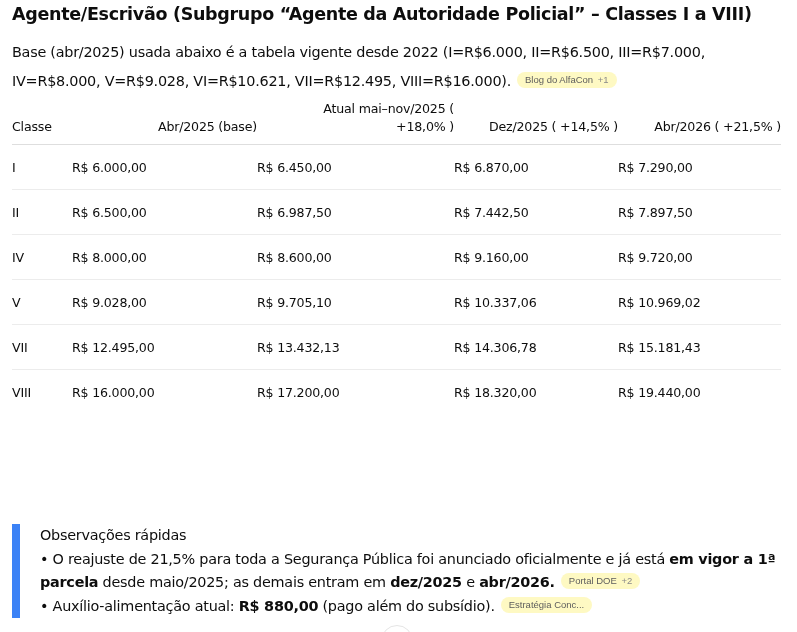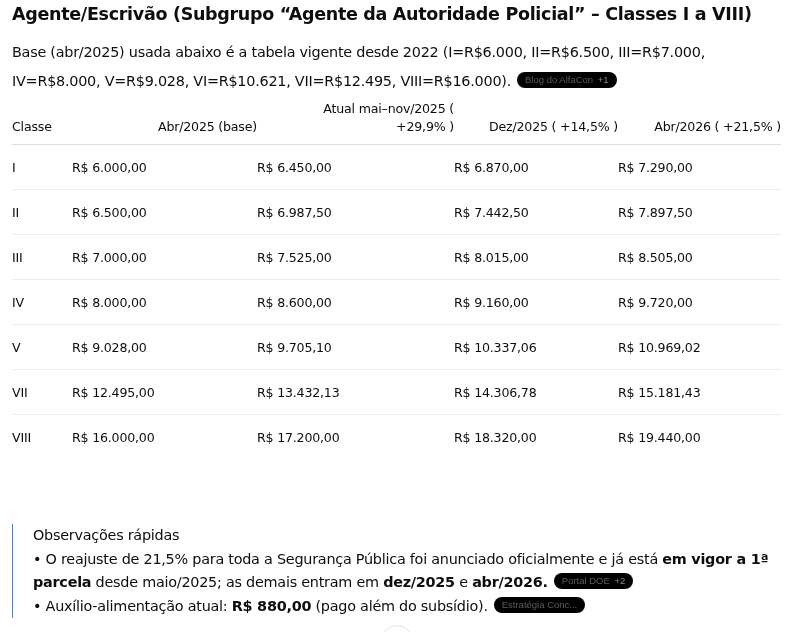--- a/index.html
+++ b/index.html
@@ -14,21 +14,21 @@
     position: absolute; left: 12px; top: 4px;
     font-size: 17.5px; font-weight: bold; letter-spacing: -0.3px;
     white-space: nowrap;
   }
   .intro {
     position: absolute; left: 12px; top: 38px; width: 785px;
     font-size: 14.4px; line-height: 29px; letter-spacing: -0.25px;
   }
   .chip {
     display: inline-block; vertical-align: middle;
-    background: #000000; color: #5d5d5d;
+    background: #fef9c3; color: #5d5d5d;
     font-family: "Liberation Sans", sans-serif;
     font-size: 9.5px; line-height: 16px; height: 16px;
     padding: 0 8px; border-radius: 8px; margin-left: 6px;
     position: relative; top: -2px; letter-spacing: 0;
     cursor: pointer;
   }
   .chip .more { color: #8a8a8a; margin-left: 2px; }
 
   table.salaries {
     position: absolute; left: 12px; top: 100px; width: 769px;
@@ -47,21 +47,21 @@
   }
   table.salaries tr:last-child td { border-bottom: none; }
   table.salaries td:first-child { text-align: left; }
   table.salaries td.bold { font-weight: normal; }
   col.c1 { width: 60px; } col.c2 { width: 185px; } col.c3 { width: 197px; }
   col.c4 { width: 164px; } col.c5 { width: 163px; }
   .hdr-line { display: block; }
 
   .notes {
     position: absolute; left: 12px; top: 524px; width: 785px;
-    border-left: 1px solid #3b82f6;
+    border-left: 8px solid #3b82f6;
     padding-left: 20px;
     font-size: 14.4px; line-height: 23.5px; letter-spacing: -0.25px;
   }
   .notes b { font-weight: bold; }
   .scroll-btn {
     position: absolute; left: 381px; top: 625px;
     width: 32px; height: 32px; border-radius: 50%;
     border: 1px solid #e5e5e5; background: #fff;
     cursor: pointer;
   }
@@ -81,47 +81,40 @@
         <col class="c3">
         <col class="c4">
         <col class="c5">
       </colgroup>
     <thead>
       <tr>
         <th><span>Classe</span></th>
         <th><span>Abr/2025 (base)</span></th>
         <th>
             <span class="hdr-line">Atual mai–nov/2025 (</span>
-            <span class="hdr-line">+29,9% )</span>
+            <span class="hdr-line">+18,0% )</span>
           </th>
         <th><span>Dez/2025 ( +14,5% )</span></th>
         <th><span>Abr/2026 ( +21,5% )</span></th>
       </tr>
     </thead>
     <tbody id="tbody">
         <tr>
           <td>I</td>
           <td>R$ 6.000,00</td>
           <td class="bold">R$ 6.450,00</td>
           <td>R$ 6.870,00</td>
           <td>R$ 7.290,00</td>
         </tr>
         <tr>
           <td>II</td>
           <td>R$ 6.500,00</td>
           <td class="bold">R$ 6.987,50</td>
           <td>R$ 7.442,50</td>
           <td>R$ 7.897,50</td>
-        </tr>
-        <tr>
-          <td>III</td>
-          <td>R$ 7.000,00</td>
-          <td class="bold">R$ 7.525,00</td>
-          <td>R$ 8.015,00</td>
-          <td>R$ 8.505,00</td>
         </tr>
         <tr>
           <td>IV</td>
           <td>R$ 8.000,00</td>
           <td class="bold">R$ 8.600,00</td>
           <td>R$ 9.160,00</td>
           <td>R$ 9.720,00</td>
         </tr>
         <tr>
           <td>V</td>

